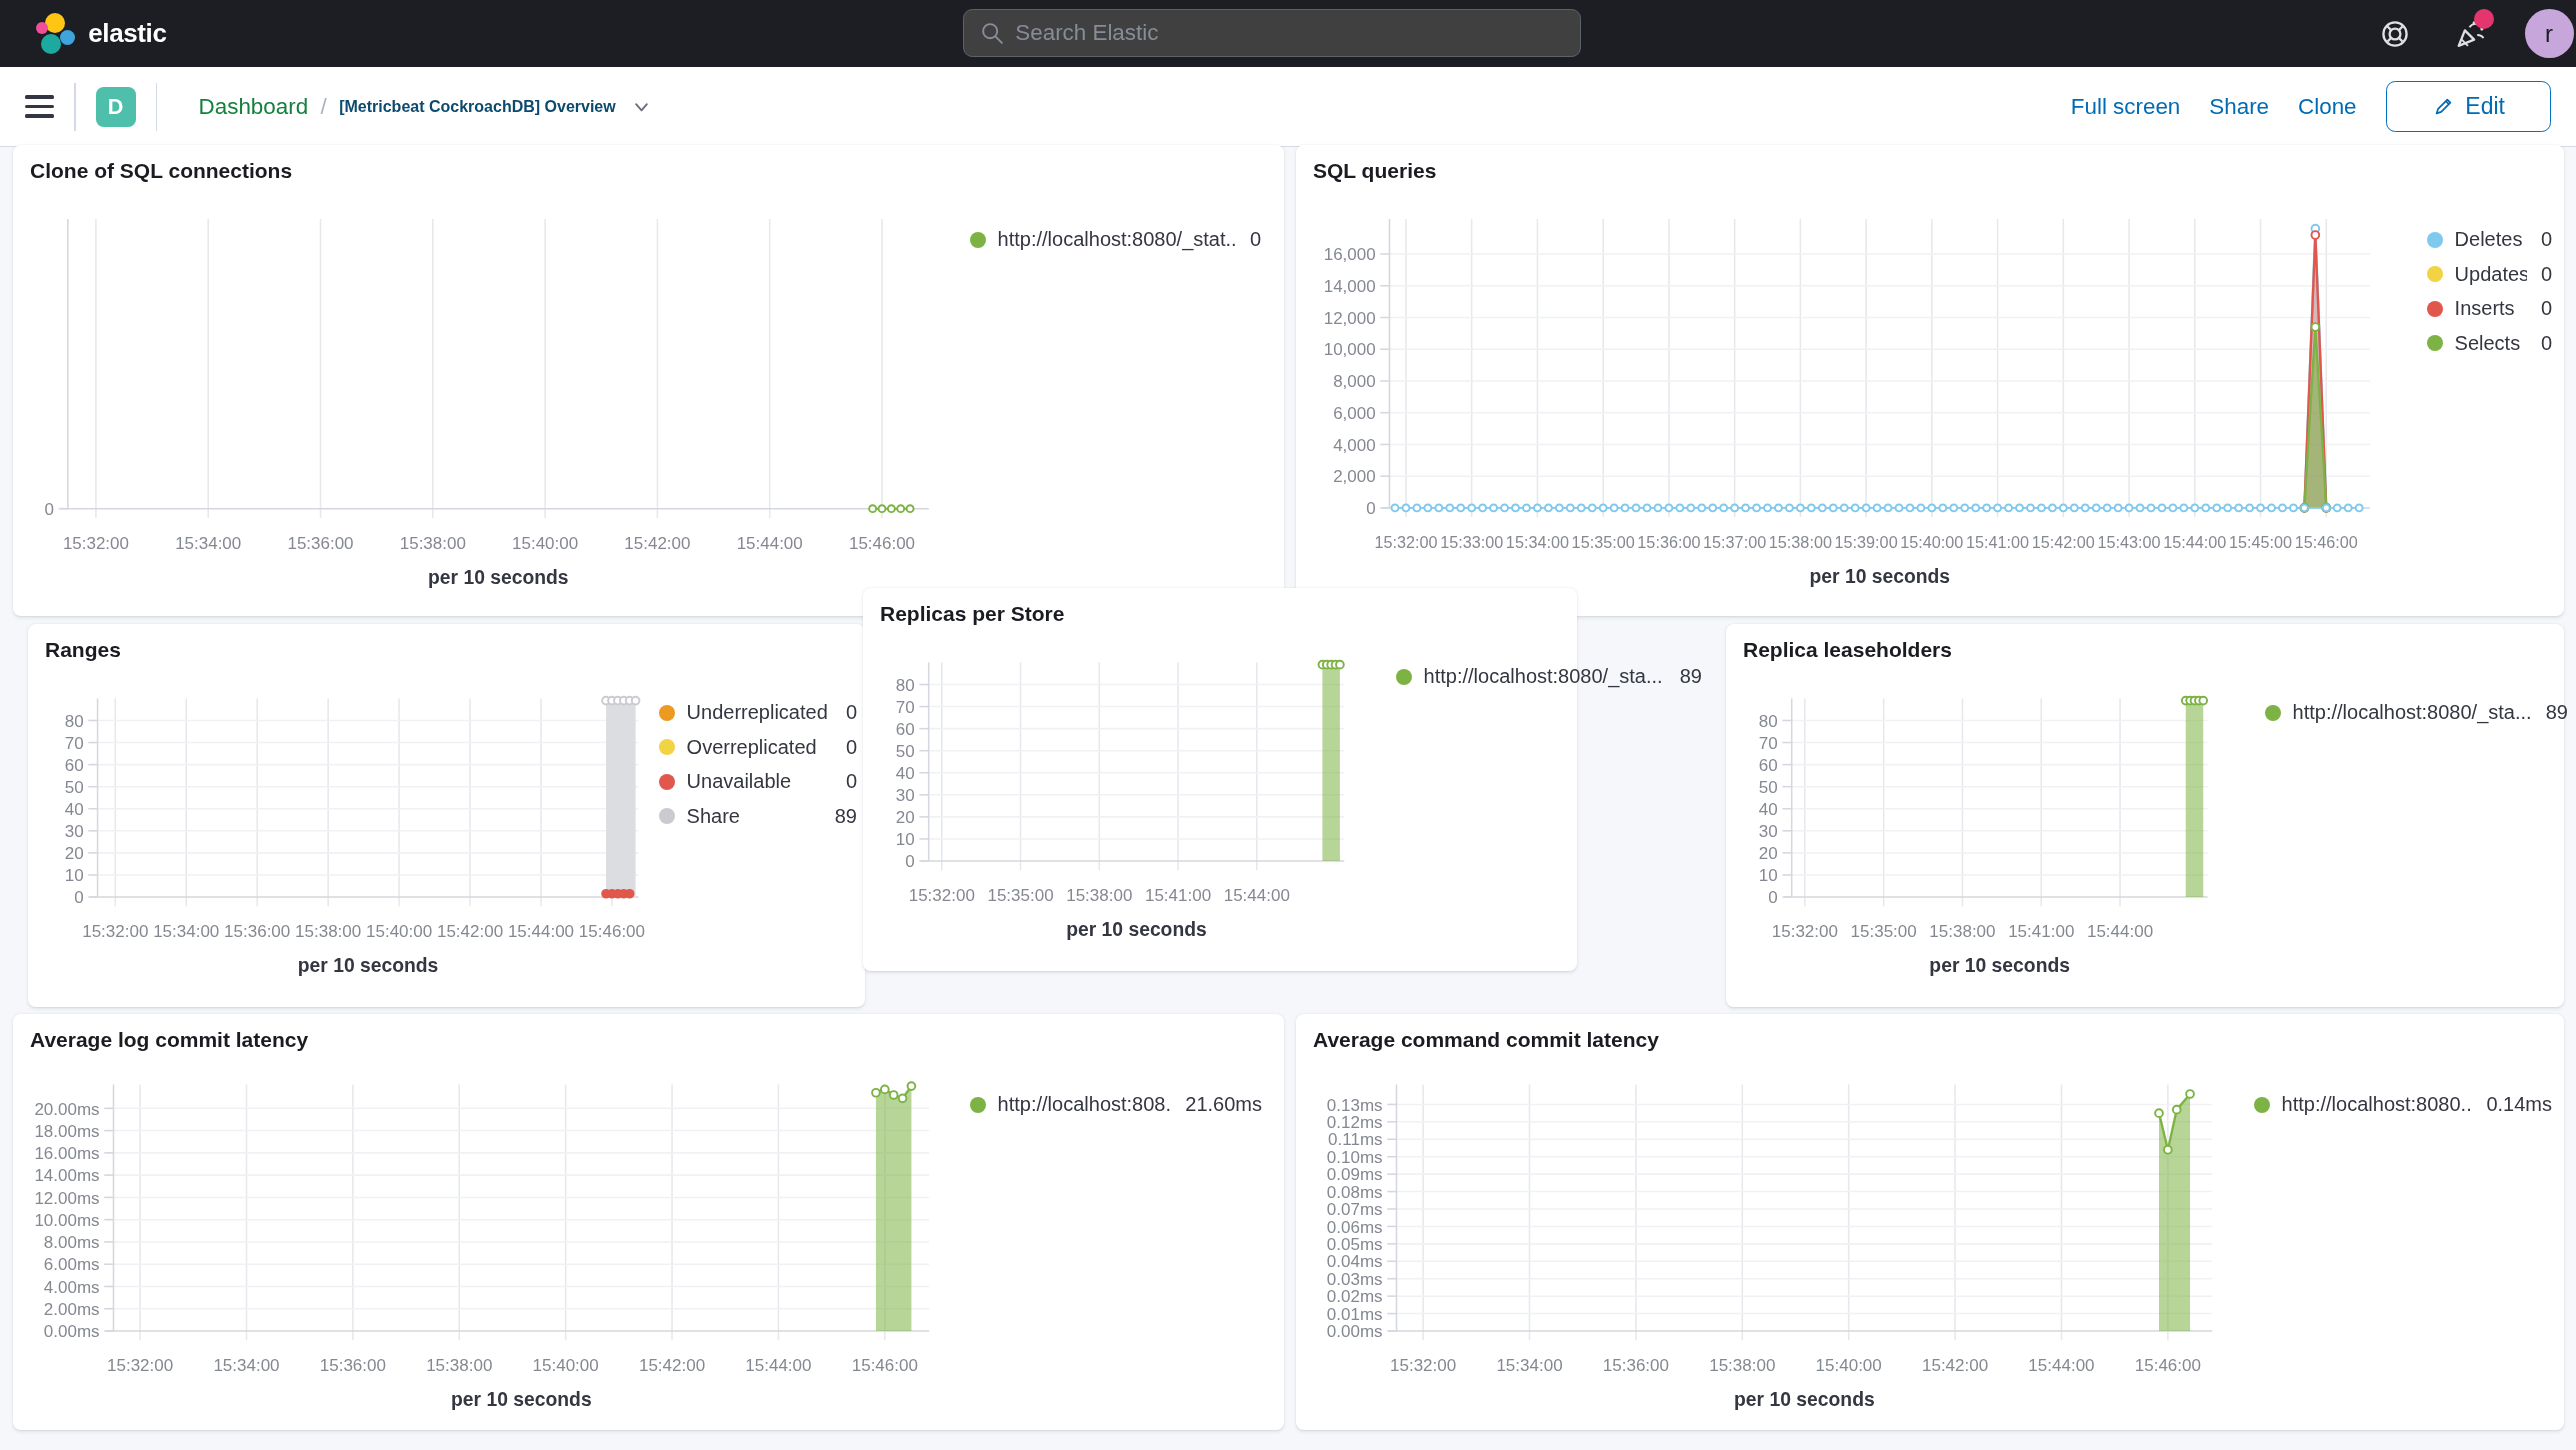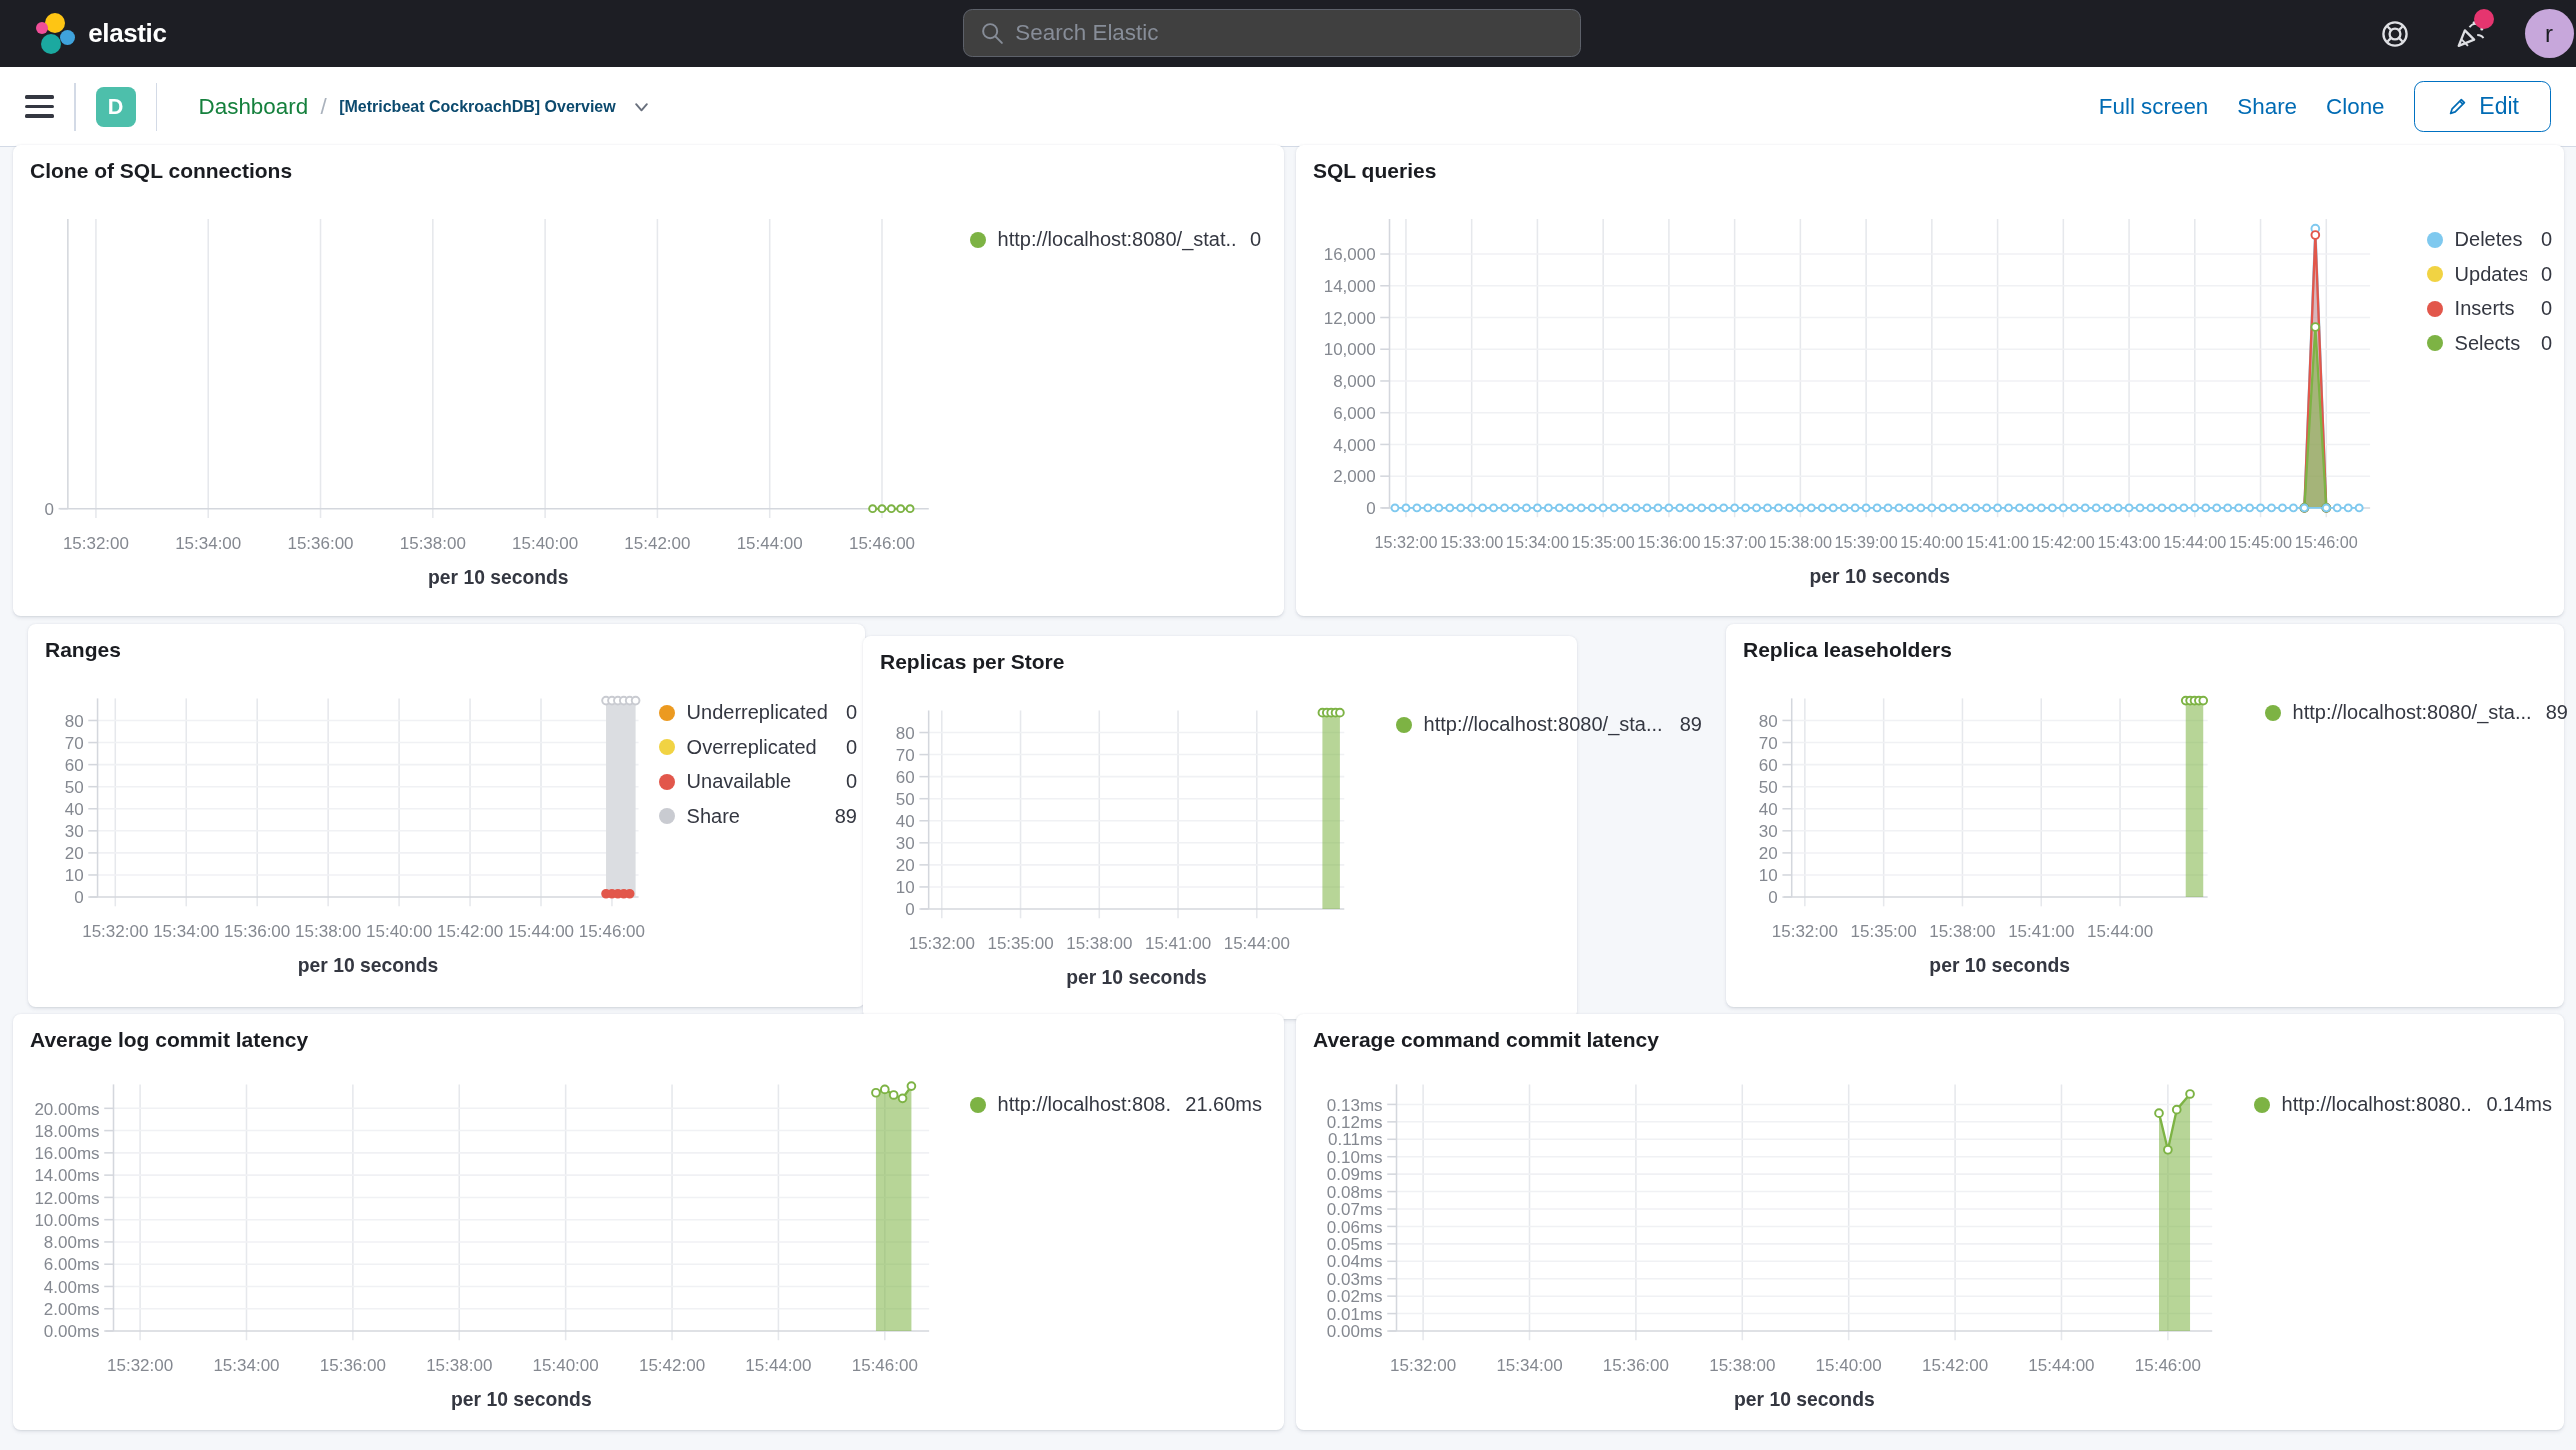--- a/index.html
+++ b/index.html
@@ -36,28 +36,28 @@
   .vdiv{width:1.5px;height:48px;background:#D3DAE6;margin:0 20px;}
   .space-badge{width:40px;height:40px;border-radius:7.7px;background:#4DBFAB;color:#fff;font-size:21.6px;font-weight:600;
                display:flex;align-items:center;justify-content:center;cursor:pointer;}
   .crumb{font-size:22.4px;color:#15803d;margin-left:21.6px;cursor:pointer;}
   .crumb-sep{font-size:22.4px;color:#aab2bd;margin:0 12.4px;}
   .page-title{font-size:16px;color:#0c4a6e;font-weight:600;}
   .title-chev{margin-left:14px;cursor:pointer;display:flex;align-items:center;}
   .nav-right{margin-left:auto;display:flex;align-items:center;margin-right:25px;gap:29px;}
   .nav-link{color:#006BB4;font-size:22.4px;font-weight:500;cursor:pointer;white-space:nowrap;}
   .edit-btn{display:flex;align-items:center;gap:10.8px;border:1.5px solid #0071C2;border-radius:9.3px;color:#006BB4;
-            font-size:23px;font-weight:500;padding:0 31px;height:51px;background:#fff;cursor:pointer;}
+            font-size:23px;font-weight:500;padding:0 45px;height:51px;background:#fff;cursor:pointer;}
   
   .panel{position:absolute;background:#fff;border-radius:7.7px;
          box-shadow:0 1.5px 3.9px rgba(110,120,140,.14), 0 0.8px 1.5px rgba(110,120,140,.12);}
   .pnl0{left:13px;top:145px;width:1271px;height:471px;}
   .pnl1{left:1296px;top:145px;width:1268px;height:471px;}
   .pnl2{left:28px;top:624px;width:837px;height:383px;}
-  .pnl3{left:863px;top:636px;width:714px;height:383px;}
+  .pnl3{left:863px;top:588px;width:714px;height:383px;}
   .pnl4{left:1726px;top:624px;width:838px;height:383px;}
   .pnl5{left:13px;top:1014px;width:1271px;height:416px;}
   .pnl6{left:1296px;top:1014px;width:1268px;height:416px;}
   .panel-title{position:absolute;left:17px;top:14px;font-size:21px;font-weight:700;color:#1a1c21;z-index:3;}
   .chart{position:absolute;left:0;top:0;z-index:1;}
   
   .legend{position:absolute;z-index:2;}
   .lg0{left:957px;top:83px;width:291px;}
   .lg1{left:1131px;top:83px;width:125px;}
   .lg2{left:631px;top:77px;width:198px;}

